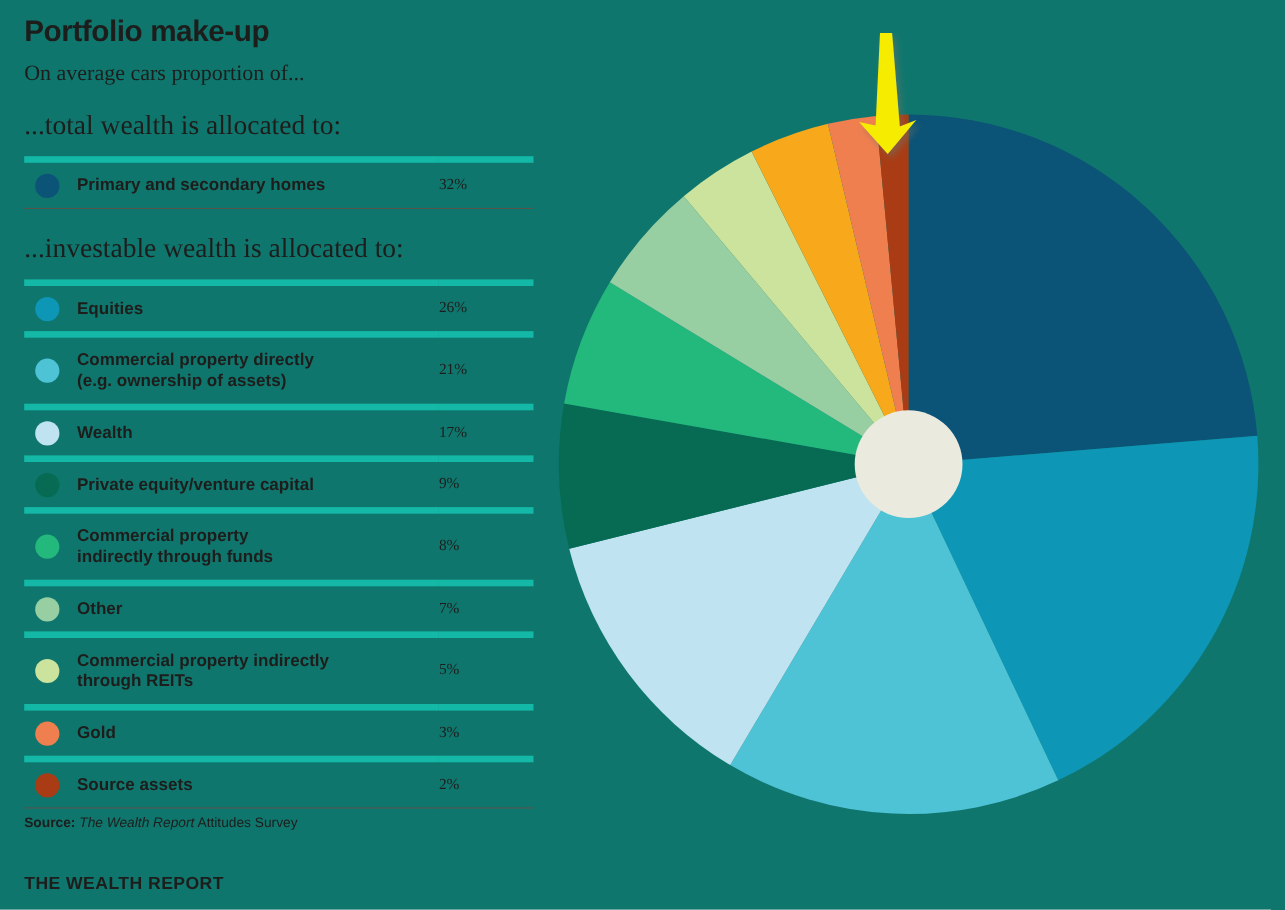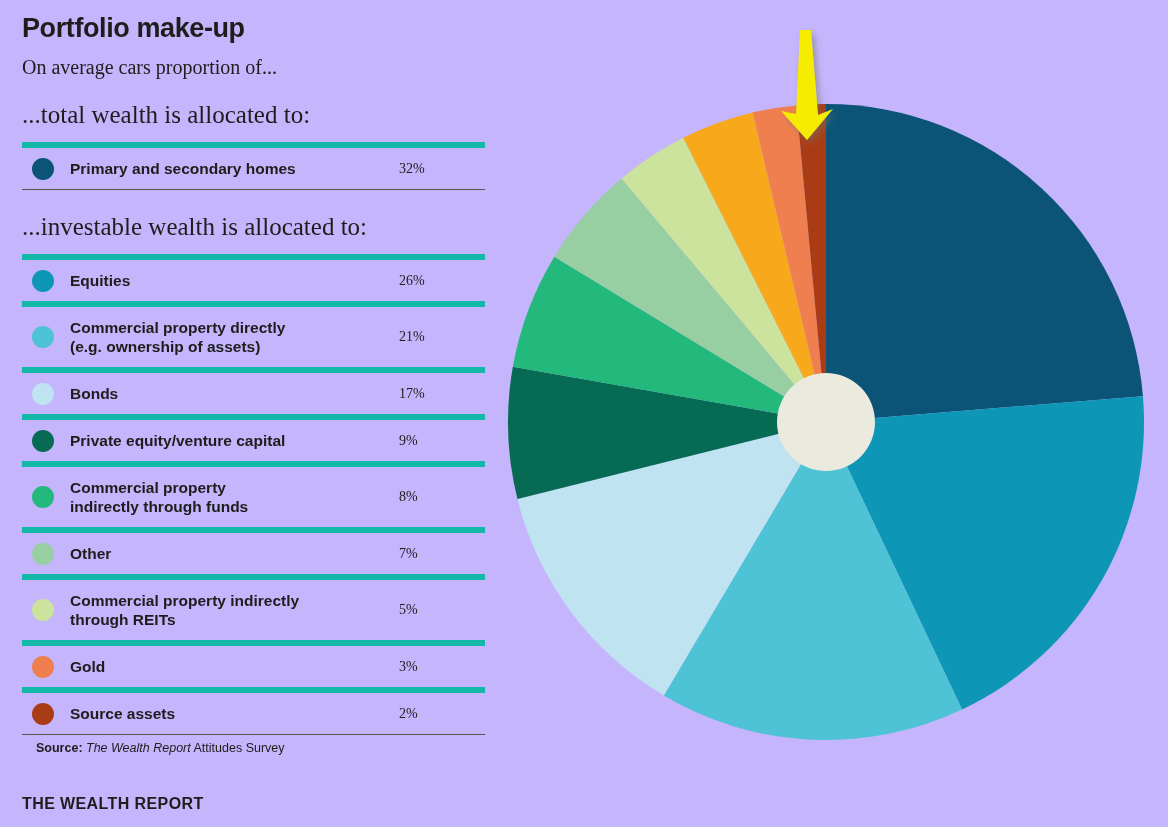--- a/index.html
+++ b/index.html
@@ -7,21 +7,21 @@
     width: 1168px;
     height: 827px;
     background: #eaeade;
     font-family: "Liberation Sans", sans-serif;
     overflow: hidden;
   }
   #page {
     position: relative;
     width: 1168px;
     height: 827px;
-    background: #c4b5fd;
+    background: #0f766e;
   }
 
   
   #left-panel {
     position: absolute;
     left: 22px;
     top: 0;
     width: 470px;
     height: 827px;
   }
@@ -83,21 +83,21 @@
     font-size: 14px;
     color: #1d1d1b;
     text-align: left;
     width: 86px;
     padding-right: 2px;
     white-space: nowrap;
   }
 
   #source-note {
     position: absolute;
-    left: 14px;
+    left: 0;
     top: 741px;
     font-family: "Liberation Sans", sans-serif;
     font-size: 12.5px;
     color: #1d1d1b;
   }
   #source-note .src-label { font-weight: bold; }
   #source-note .src-italic { font-style: italic; }
 
   #wealth-report-wordmark {
     position: absolute;
@@ -160,21 +160,21 @@
             <td class="swatch-cell">
               <span class="swatch" style="background: rgb(78, 195, 214);"></span>
             </td>
             <td class="label-cell">Commercial property directly<br>(e.g. ownership of assets)</td>
             <td class="value-cell">21%</td>
           </tr>
           <tr>
             <td class="swatch-cell">
               <span class="swatch" style="background: rgb(191, 227, 240);"></span>
             </td>
-            <td class="label-cell">Bonds</td>
+            <td class="label-cell">Wealth</td>
             <td class="value-cell">17%</td>
           </tr>
           <tr>
             <td class="swatch-cell">
               <span class="swatch" style="background: rgb(7, 107, 83);"></span>
             </td>
             <td class="label-cell">Private equity/venture capital</td>
             <td class="value-cell">9%</td>
           </tr>
           <tr>

